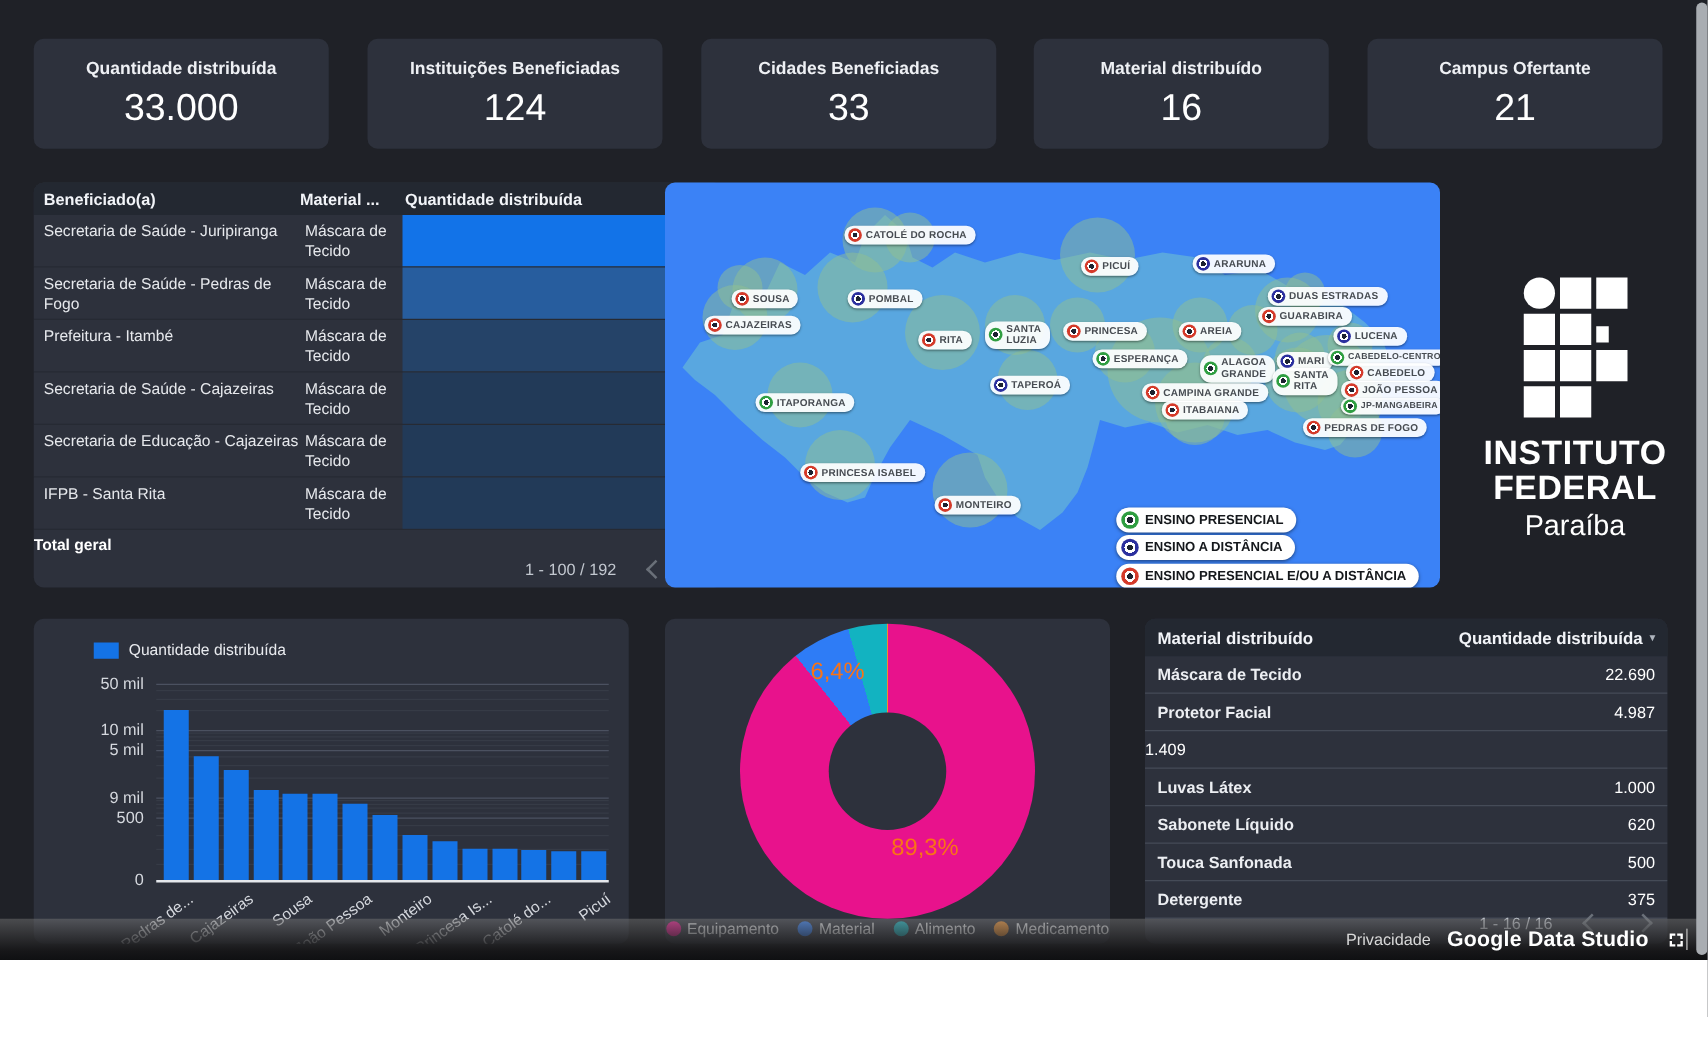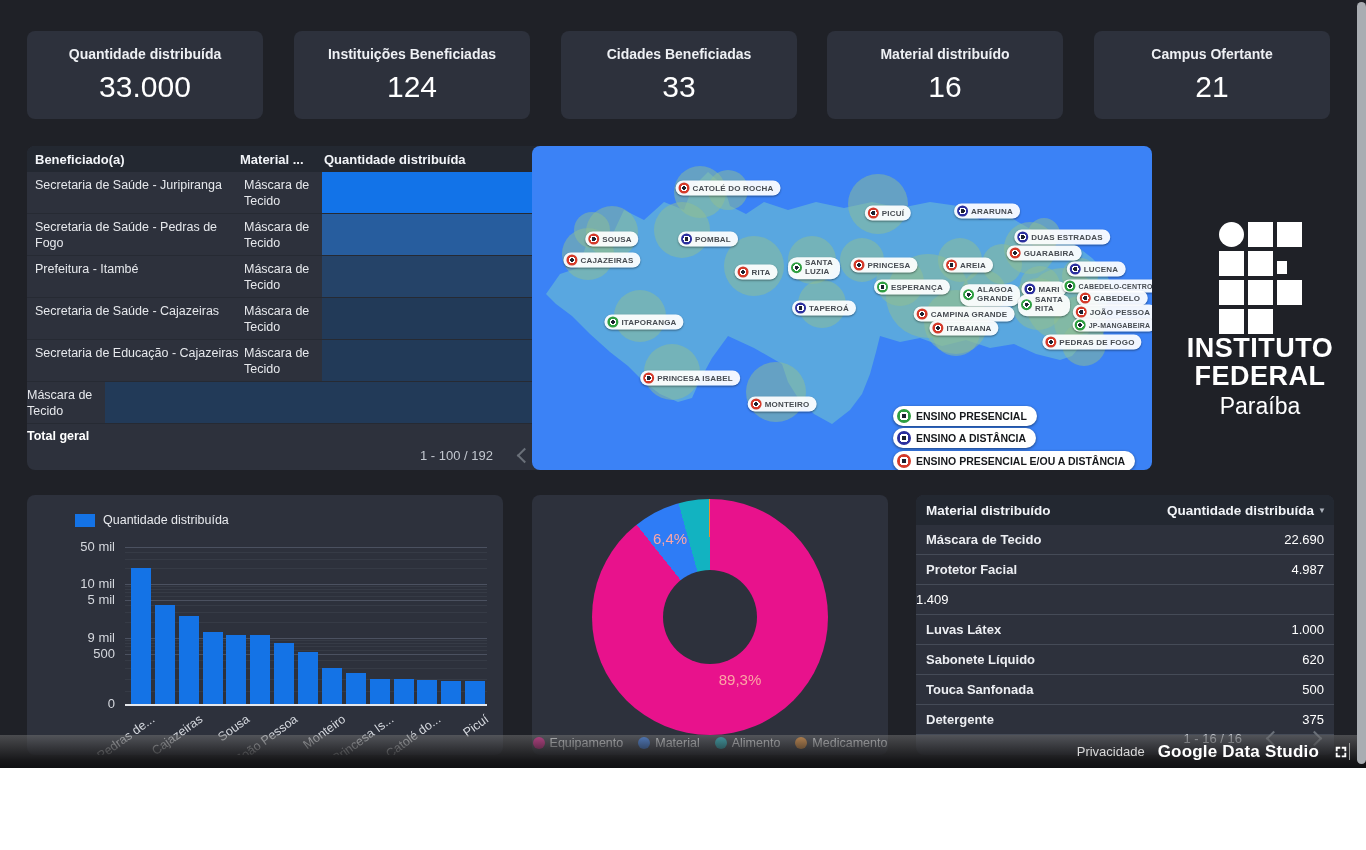--- a/index.html
+++ b/index.html
@@ -46,41 +46,41 @@
     padding:3px 10px 3px 4px;font-size:10.5px;font-weight:800;color:#15181c;white-space:nowrap;box-shadow:0 1px 3px rgba(0,0,0,.5);}
   .mleg .map-ic{width:14px;height:14px;background:radial-gradient(circle,#1c2230 0 2.4px,#ffffff 2.4px 4.4px,var(--c) 4.4px);}
 
   
   #logo{position:absolute;left:1180px;top:222px;width:160px;text-align:center;color:#fff;}
   #logo .grid{display:grid;grid-template-columns:repeat(3,25px);grid-auto-rows:25px;gap:4px;width:83px;margin:0 auto;}
   #logo .cell{background:#fff;}
   #logo .round{border-radius:50%;}
   #logo .empty{background:transparent;position:relative;}
   #logo .tab{position:absolute;left:0;bottom:2px;width:10px;height:13px;background:#fff;}
-  #logo .l1{font-size:27px;font-weight:700;letter-spacing:.5px;line-height:1.05;}
+  #logo .l1{margin-top:14px;font-size:27px;font-weight:700;letter-spacing:.5px;line-height:1.05;}
   #logo .l2{font-size:27px;font-weight:700;letter-spacing:.5px;line-height:1.05;}
   #logo .l3{font-size:23px;font-weight:400;margin-top:2px;}
 
   
   #bar-card{left:27px;top:495px;width:476px;height:260px;overflow:hidden;}
   #bar-legend{position:absolute;left:48px;top:18px;display:flex;align-items:center;gap:8px;font-size:12.5px;color:#e8eaee;}
   #bar-legend .sw{width:20px;height:13px;}
   .gline{position:absolute;left:98px;width:362px;height:1px;background:#363b46;}
   .gline.major{background:#4b5160;}
   .ytick{position:absolute;left:14px;width:74px;text-align:right;font-size:13px;color:#d5d8de;}
   .baseline{position:absolute;left:98px;width:362px;height:2px;background:#e4e7ec;}
   .bar{position:absolute;background:#1473e6;}
   .xlab{position:absolute;width:92px;text-align:right;font-size:12.5px;color:#d5d8de;
     transform:rotate(-36deg);transform-origin:100% 0;white-space:nowrap;}
 
   
   #donut-card{left:532px;top:495px;width:356px;height:260px;overflow:hidden;}
   #donut{position:absolute;left:60px;top:4px;width:236px;height:236px;border-radius:50%;}
   #donut-hole{position:absolute;left:131px;top:75px;width:94px;height:94px;border-radius:50%;background:#2d313c;}
-  .dlab{position:absolute;font-size:15px;color:#fca5a5;transform:translate(-50%,-50%);}
+  .dlab{position:absolute;font-size:19px;color:#f97316;transform:translate(-50%,-50%);}
   #donut-legend{position:absolute;left:0;bottom:5px;width:100%;display:flex;justify-content:center;gap:15px;
     font-size:12.5px;color:#eceef2;align-items:center;}
   #donut-legend .dot{width:12px;height:12px;border-radius:50%;margin-right:5px;display:inline-block;vertical-align:-2px;}
   #donut-legend .li{display:flex;align-items:center;}
 
   
   #mat-card{left:916px;top:495px;width:418px;height:260px;overflow:hidden;}
   #mat-card .thead{height:30px;font-size:13.5px;background:#232831;}
   #mat-card .thead .m1{flex:1;padding-left:10px;}
   #mat-card .thead .m2{display:flex;align-items:center;padding-right:8px;}
@@ -153,20 +153,21 @@
           <div class="c1">Secretaria de Saúde - Cajazeiras</div>
           <div class="c2">Máscara de Tecido</div>
           <div class="c3" style="background: rgb(34, 58, 88);">1.000</div>
         </div>
         <div class="brow">
           <div class="c1">Secretaria de Educação - Cajazeiras</div>
           <div class="c2">Máscara de Tecido</div>
           <div class="c3" style="background: rgb(34, 58, 88);">1.000</div>
         </div>
         <div class="brow">
+          <div class="c1">IFPB - Santa Rita</div>
           <div class="c2">Máscara de Tecido</div>
           <div class="c3" style="background: rgb(34, 58, 88);">1.000</div>
         </div>
       </div>
     <div class="trow">
       <div class="c2">Total geral</div>
       <div class="c3">33.000</div>
     </div>
     <div class="pag">
       <span>1 - 100 / 192</span>

